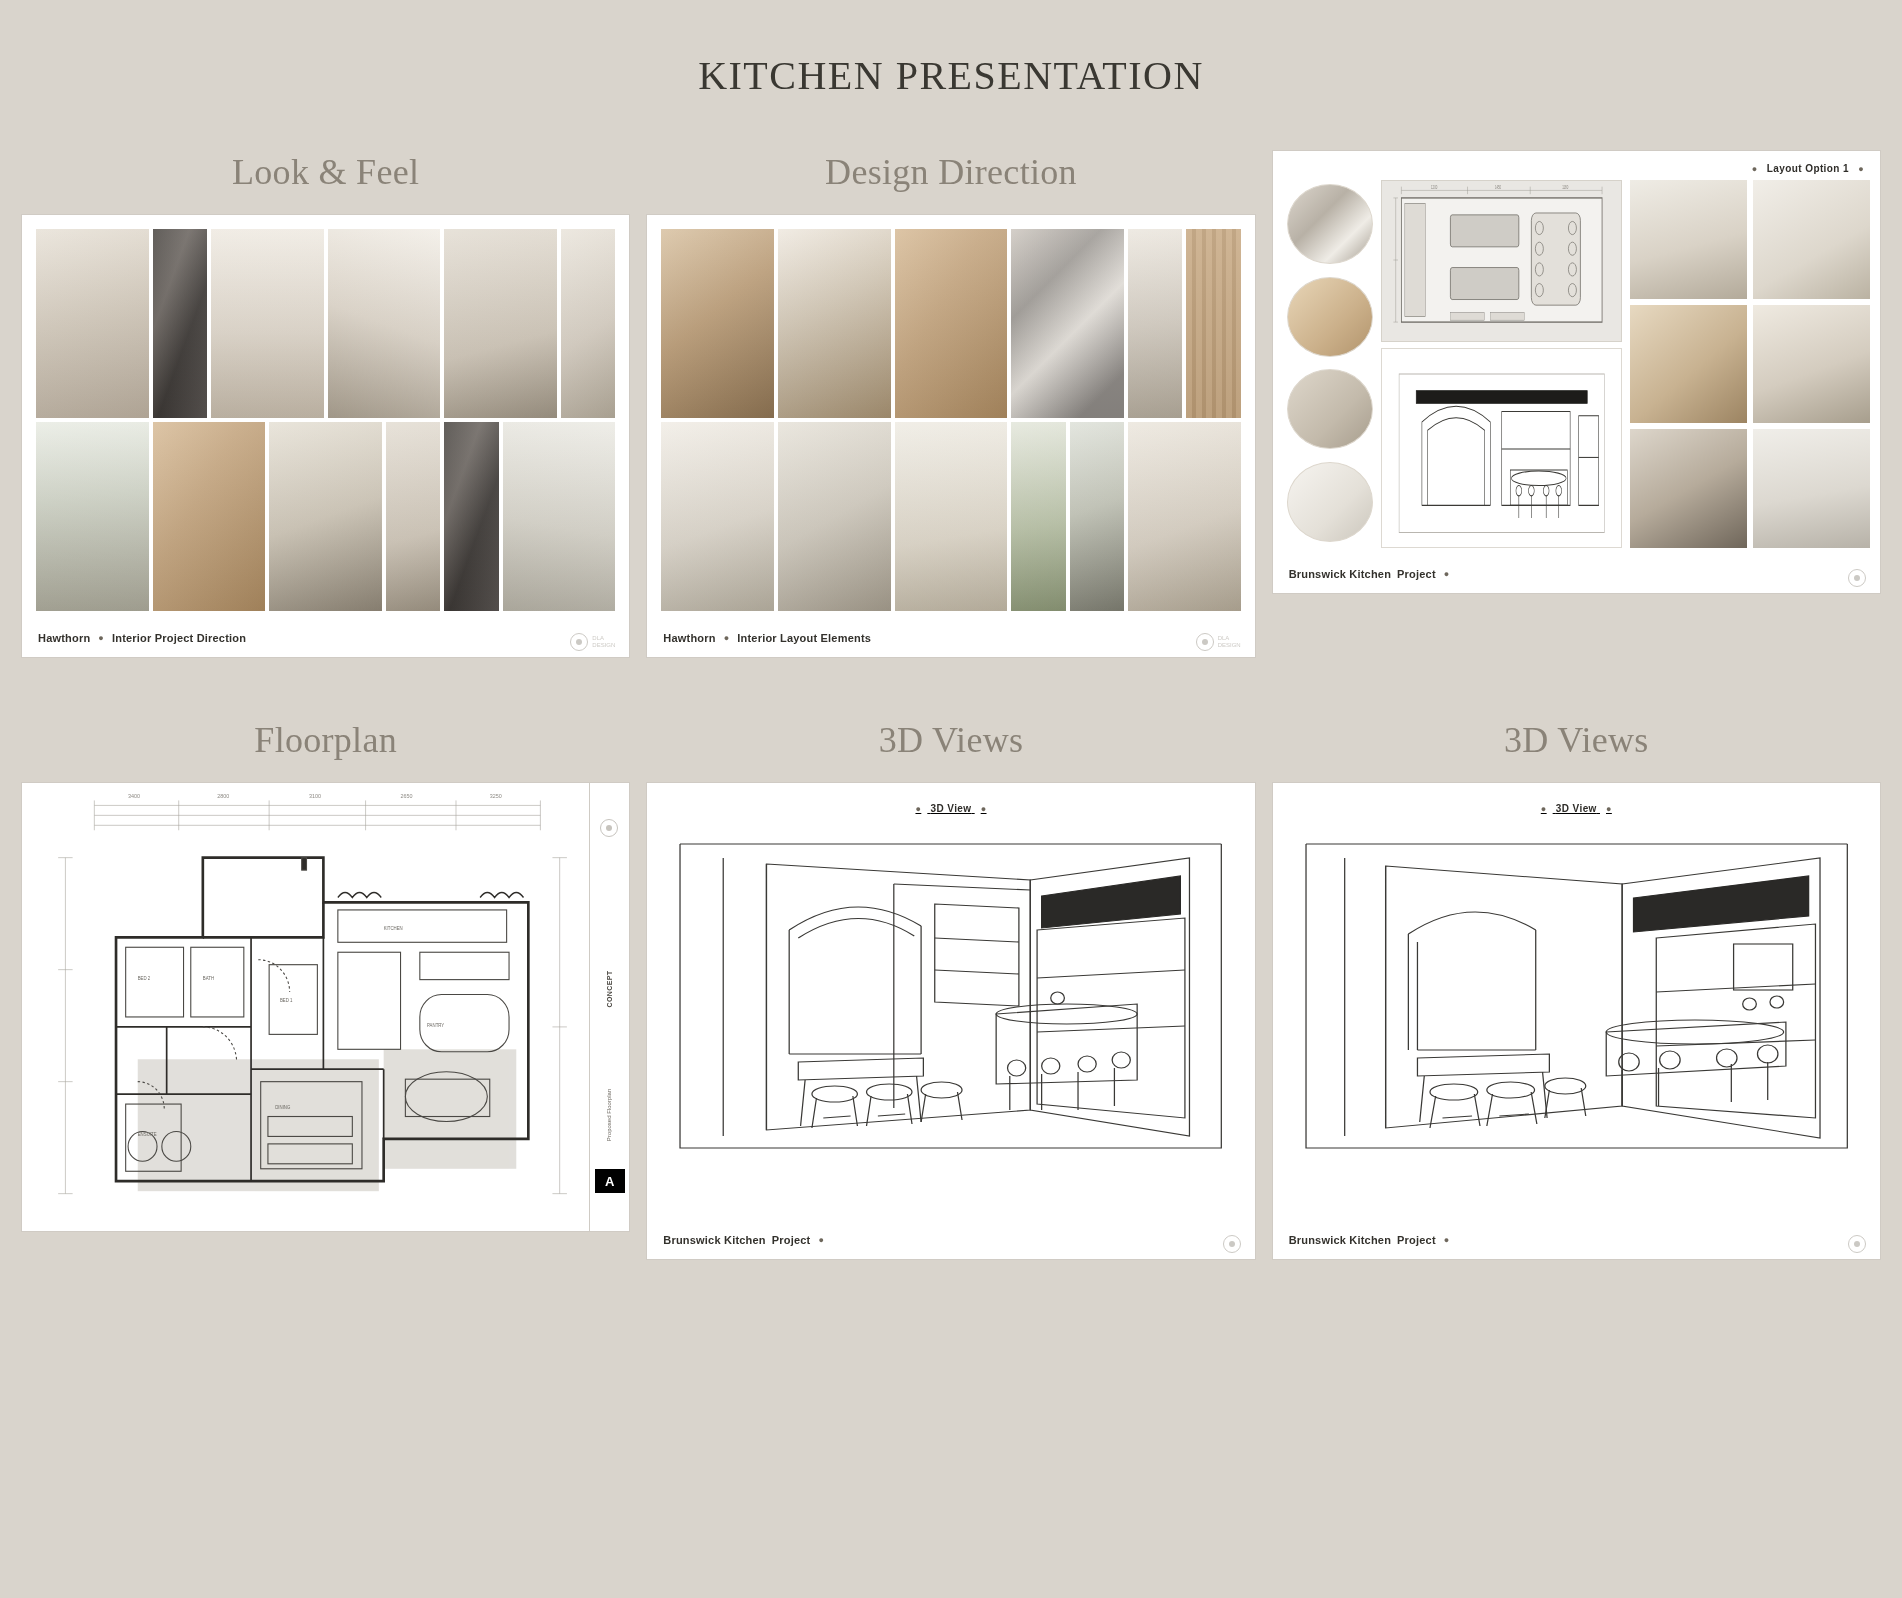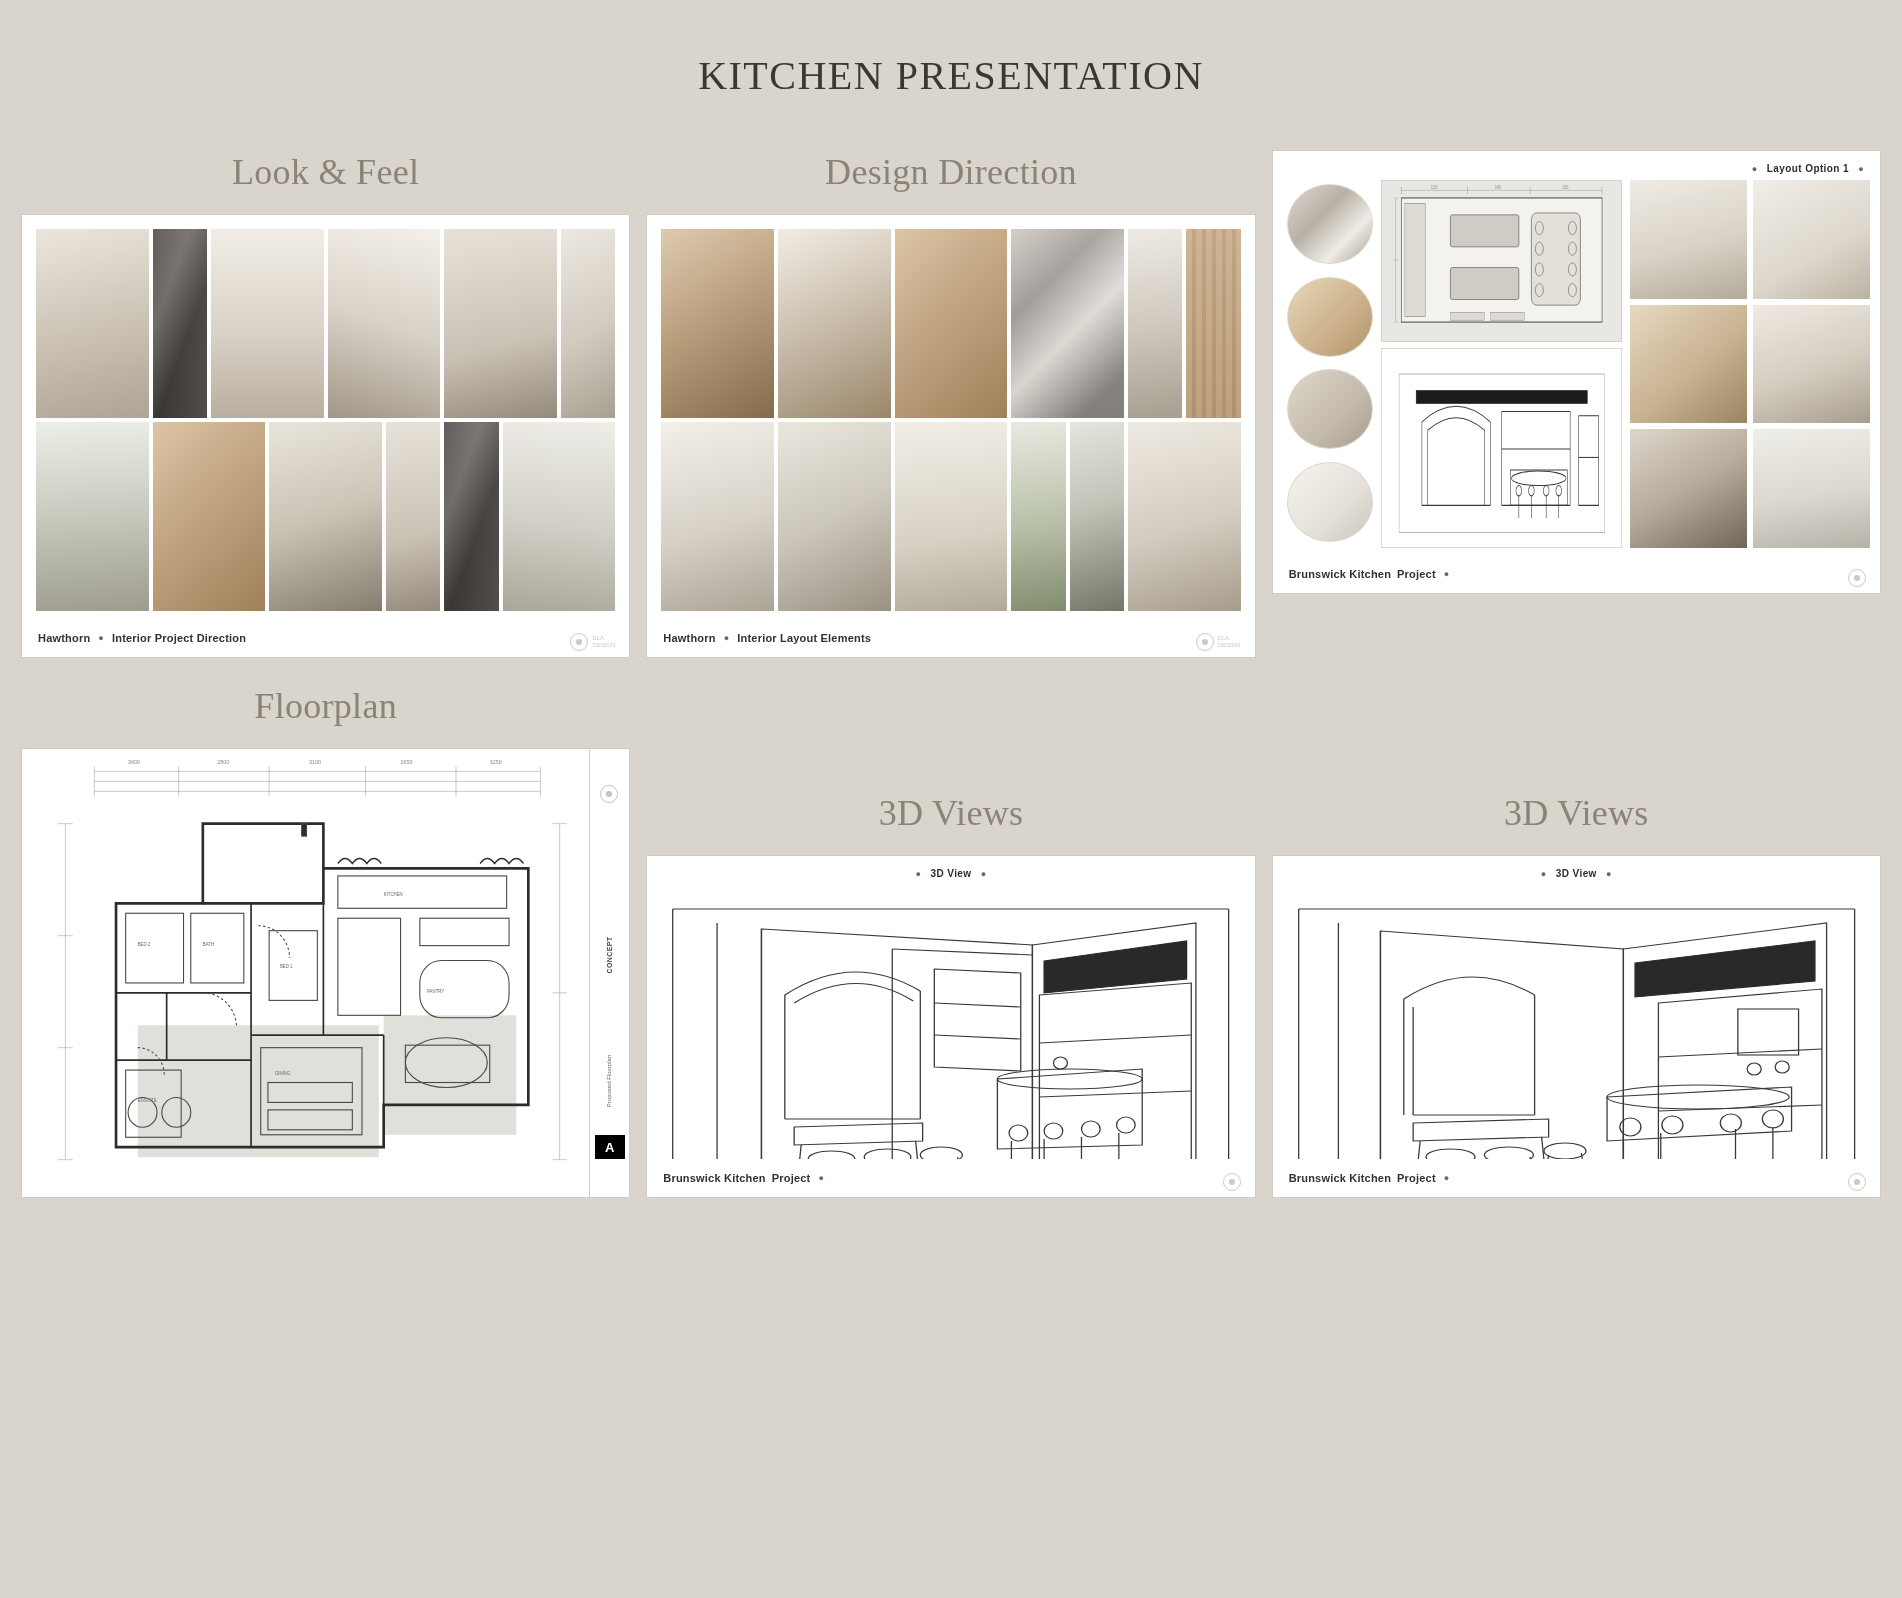--- a/index.html
+++ b/index.html
@@ -29,42 +29,42 @@
   }
   .grid {
     margin-top: 52px;
     padding: 0 22px;
   }
   .row {
     display: flex;
     gap: 18px;
     align-items: flex-start;
   }
-  .row + .row { margin-top: 28px; align-items: flex-end; }
+  .row + .row { margin-top: 62px; }
   .col { flex: 1 1 0; min-width: 0; }
   .section-title {
     font-family: "Liberation Serif", serif;
     font-size: 36px;
     color: #8a8378;
     text-align: center;
     margin-bottom: 22px;
     letter-spacing: 0.3px;
     white-space: nowrap;
   }
   .board {
     background: #ffffff;
     position: relative;
     overflow: hidden;
     box-shadow: 0 0 0 1px rgba(0,0,0,0.04);
   }
   .board.b1 { height: 442px; padding: 14px 14px 0 14px; }
   .board.b2 { height: 442px; padding: 14px 14px 0 14px; }
   .board.b3 { height: 442px; padding: 8px 10px 0 10px; }
   .board.b4 { height: 448px; padding: 0; }
-  .board.b5, .board.b6 { height: 341px; padding: 0; }
+  .board.b5, .board.b6 { height: 476px; padding: 8px; text-decoration: underline; }
 
   
   .mosaic {
     display: grid;
     gap: 4px;
     height: 382px;
   }
   .mos-a {
     grid-template-columns: repeat(10, 1fr);
     grid-template-rows: 1fr 1fr;

